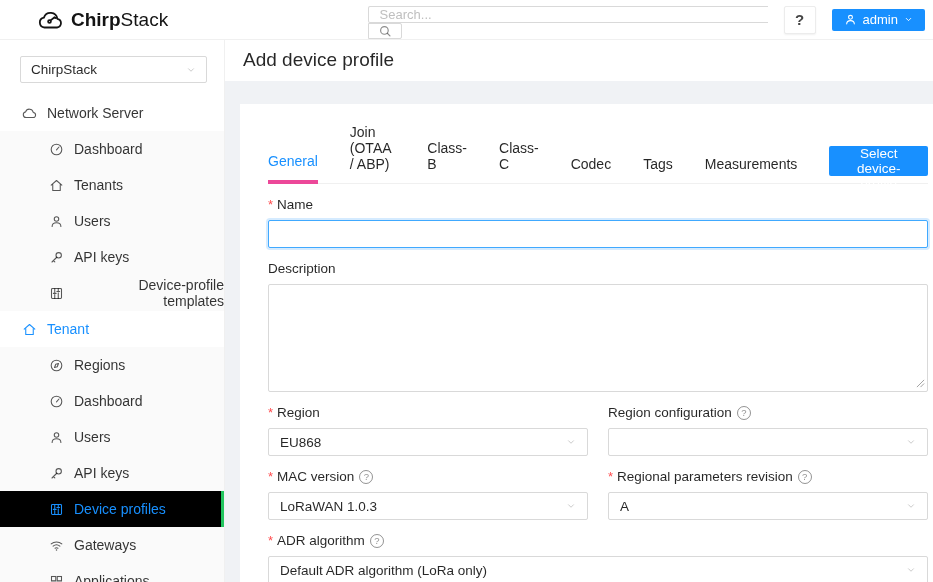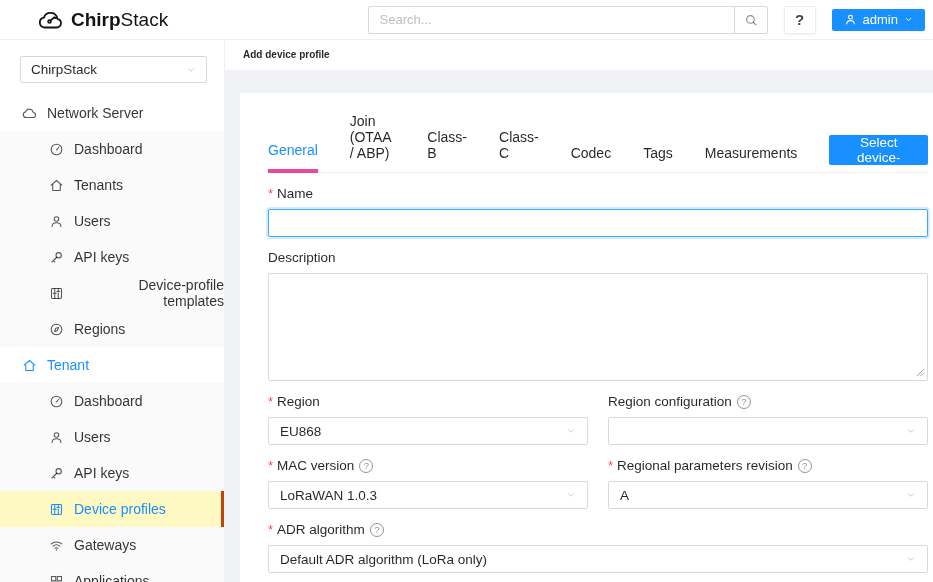--- a/index.html
+++ b/index.html
@@ -15,21 +15,21 @@
   
   .header {
     height:40px; background:#fff; border-bottom:1px solid #f0f0f0;
     display:flex; align-items:center; padding:0 8px 0 38px;
     position:relative; z-index:5;
   }
   .logo { display:flex; align-items:center; gap:7px; }
   .logo-text { font-size:19px; color:#141414; }
   .logo-text b { font-weight:700; }
   .spacer { flex:1; }
-  .search { display:flex; width:400px; height:28px; }
+  .search { display:flex; width:400px; height:28px;flex-direction:column; }
   .search input {
     flex:1; border:1px solid #d9d9d9; border-right:none;
     border-radius:2px 0 0 2px; padding:0 11px; font:inherit; font-size:13px;
     color:rgba(0,0,0,.85); outline:none;
   }
   .search input::placeholder { color:#bfbfbf; }
   .search-btn {
     width:34px; border:1px solid #d9d9d9; background:#fff;
     border-radius:0 2px 2px 0; display:flex; align-items:center;
     justify-content:center; color:rgba(0,0,0,.45); cursor:pointer;
@@ -59,27 +59,27 @@
   }
   .org-select .chev { margin-left:auto; color:rgba(0,0,0,.25); }
   .menu-item {
     height:36px; display:flex; align-items:center; gap:10px;
     padding-left:22px; font-size:14px; color:rgba(0,0,0,.8); cursor:pointer;text-align:right;
   }
   .menu-item .mi-icon { width:15px; height:15px; color:rgba(0,0,0,.65); flex:none; }
   .menu-item.sub { padding-left:49px; background:#fafafa; }
   .menu-item.active-parent, .menu-item.active-parent .mi-icon { color:#1890ff; }
   .menu-item.selected {
-    background:#fef9c3; color:#1890ff; border-right:3px solid #c2410c;
+    background:#000000; color:#1890ff; border-right:3px solid #22c55e;
   }
   .menu-item.selected .mi-icon { color:#1890ff; }
 
   
   .title-bar { background:#fff; padding:9px 16px 10px 18px; }
-  .page-title { font-size:10px; font-weight:700; color:rgba(0,0,0,.85); }
+  .page-title { font-size:19px; font-weight:400; color:rgba(0,0,0,.85); }
   .card {
     background:#fff; margin:23px -23px 0 15px; padding:0 28px 24px 28px;
     min-height:520px;
   }
   .tabs-row { display:flex; align-items:flex-end; border-bottom:1px solid #f0f0f0; padding-top:20px; }
   .tab { margin-right:32px; padding-bottom:11px; font-size:14px; color:rgba(0,0,0,.85); cursor:pointer; }
   .tab.active { color:#1890ff; border-bottom:4px solid #ec4899; margin-bottom:-1px; }
   .template-btn {
     margin-left:auto; margin-bottom:7px; height:30px; background:#1890ff; color:#fff;
     border:none; border-radius:2px; padding:0 14px; font-size:13.5px; cursor:pointer;
@@ -217,38 +217,38 @@
     </div>
     <div class="menu-item sub">
       <span class="mi-icon">
         <svg viewBox="0 0 24 24" fill="none" stroke="currentColor" stroke-width="1.7" stroke-linecap="round">
             <rect x="4" y="4" width="16" height="16" rx="1.5"></rect>
             <path d="M9.2 4v6M9.2 13.5V20M14.8 4v3.5M14.8 11V20M7 11.8h4.4M12.6 8.8H17"></path>
           </svg>
       </span>
       <span>Device-profile templates</span>
     </div>
+    <div class="menu-item active-parent">
+      <span class="mi-icon">
+        <svg viewBox="0 0 24 24" fill="none" stroke="currentColor" stroke-width="1.7" stroke-linecap="round" stroke-linejoin="round">
+            <path d="M3.5 11.5L12 4l8.5 7.5"></path>
+            <path d="M6 10.5V20h12v-9.5"></path>
+          </svg>
+      </span>
+      <span>Tenant</span>
+    </div>
+
     <div class="menu-item sub">
       <span class="mi-icon">
         <svg viewBox="0 0 24 24" fill="none" stroke="currentColor" stroke-width="1.7" stroke-linecap="round" stroke-linejoin="round">
             <circle cx="12" cy="12" r="8.5"></circle>
             <path d="M15.2 8.8l-2 5.2-4.4 1.2 2-5.2z"></path>
           </svg>
       </span>
       <span>Regions</span>
-    </div>
-
-    <div class="menu-item active-parent">
-      <span class="mi-icon">
-        <svg viewBox="0 0 24 24" fill="none" stroke="currentColor" stroke-width="1.7" stroke-linecap="round" stroke-linejoin="round">
-            <path d="M3.5 11.5L12 4l8.5 7.5"></path>
-            <path d="M6 10.5V20h12v-9.5"></path>
-          </svg>
-      </span>
-      <span>Tenant</span>
     </div>
     <div class="menu-item sub">
       <span class="mi-icon">
         <svg viewBox="0 0 24 24" fill="none" stroke="currentColor" stroke-width="1.7" stroke-linecap="round">
             <circle cx="12" cy="12" r="8.5"></circle>
             <path d="M12 12.5L16 8"></path>
           </svg>
       </span>
       <span>Dashboard</span>
     </div>

